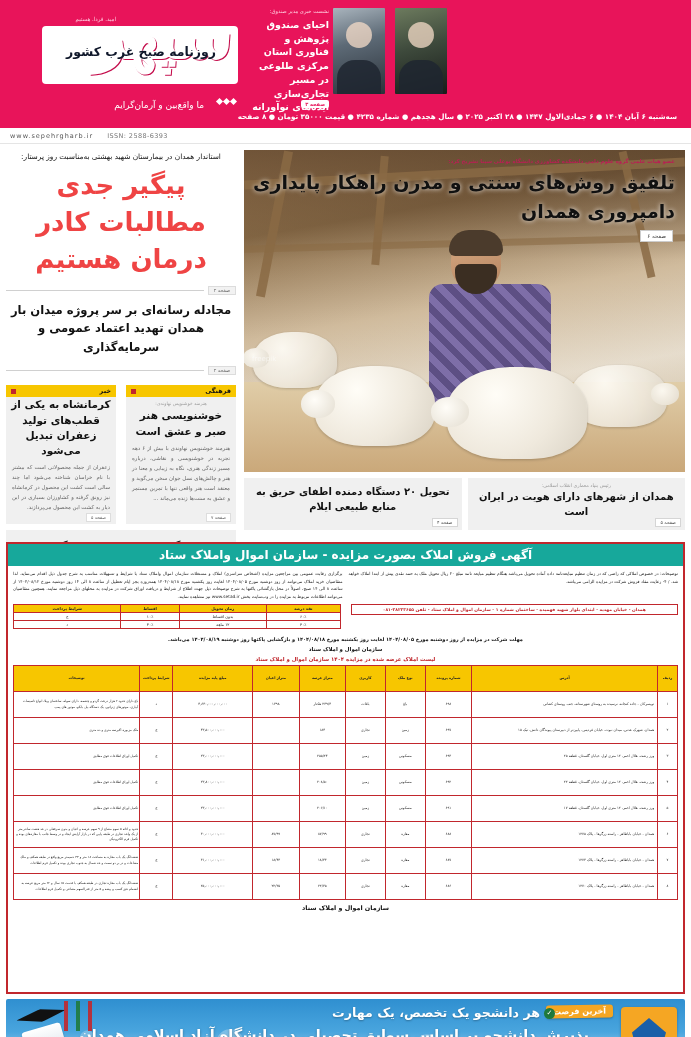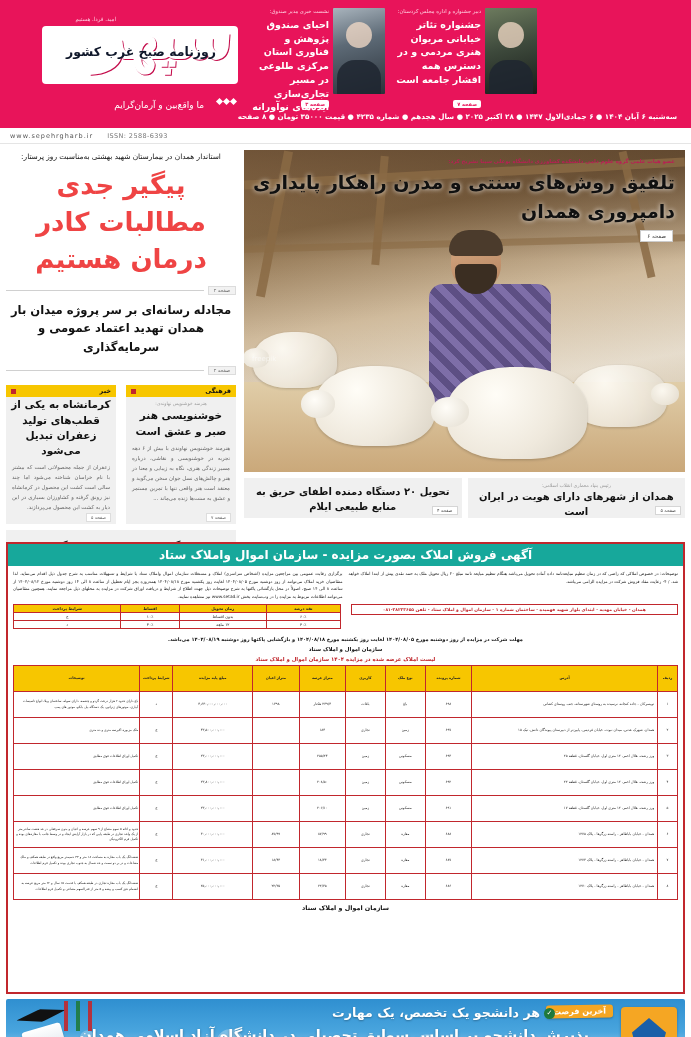--- a/index.html
+++ b/index.html
@@ -187,21 +187,21 @@
   .hero-pg {
     position:absolute; right:12px; top:80px; z-index:5;
     background:#fff; color:#444; font-size:5.5px; padding:2px 6px;
     border:1px solid #ccc;
   }
   .hero-wm {
     position:absolute; left:8px; bottom:34%; z-index:4;
     font-size:7px; color:rgba(255,255,255,.55);
   }
 
-  .two-cards { display:flex; flex-direction:row-reverse; gap:6px; height:40px; }
+  .two-cards { display:flex; flex-direction:row-reverse; gap:6px; height:52px; }
   .mini-card {
     flex:1; background:#f0f0f0; position:relative;
     padding: 5px 8px 0 8px; text-align:center;
   }
   .mini-kicker { font-size:4.8px; color:#9a9a9a; margin-bottom:2px; }
   .mini-head { font-size:10px; font-weight:bold; color:#111; line-height:1.45;}
   .mini-pg {
     position:absolute; right:4px; bottom:3px; background:#fff;
     color:#555; font-size:4.6px; padding:1px 4px; border:1px solid #d5d5d5;
   }
@@ -406,25 +406,20 @@
       <div class="teaser t3">
         <div class="teaser-txt">
           <div class="teaser-kicker">نشست خبری مدیر صندوق:</div>
           <div class="teaser-head">احیای صندوق پژوهش و فناوری استان مرکزی طلوعی در مسیر تجاری‌سازی ایده‌های نوآورانه</div>
           <div class="teaser-pg">صفحه ۳</div>
         </div>
         <div class="teaser-photo p3"></div>
       </div>
 
       <div class="teaser t2">
-        <div class="teaser-txt">
-          <div class="teaser-kicker">دبیر جشنواره و اداره مجلس کردستان:</div>
-          <div class="teaser-head">جشنواره تئاتر خیابانی مریوان هنری مردمی و در دسترس همه اقشار جامعه است</div>
-          <div class="teaser-pg">صفحه ۷</div>
-        </div>
         <div class="teaser-photo p2"></div>
       </div>
 
 
     </div>
     <div class="dateline">سه‌شنبه ۶ آبان ۱۴۰۴ ● ۶ جمادی‌الاول ۱۴۴۷ ● ۲۸ اکتبر ۲۰۲۵ ● سال هجدهم ● شماره ۴۲۳۵ ● قیمت ۳۵۰۰۰ تومان ● ۸ صفحه</div>
   </div>
 
   <div class="metabar">
     <span>www.sepehrgharb.ir</span>

